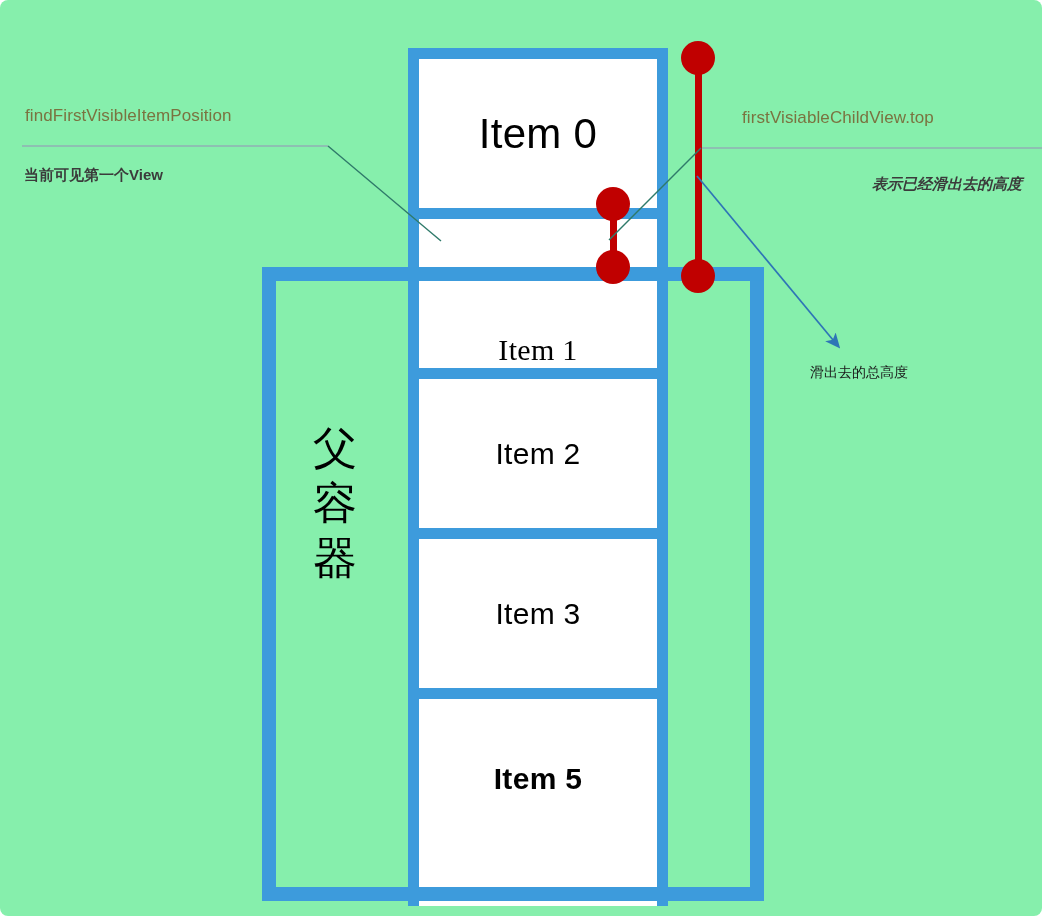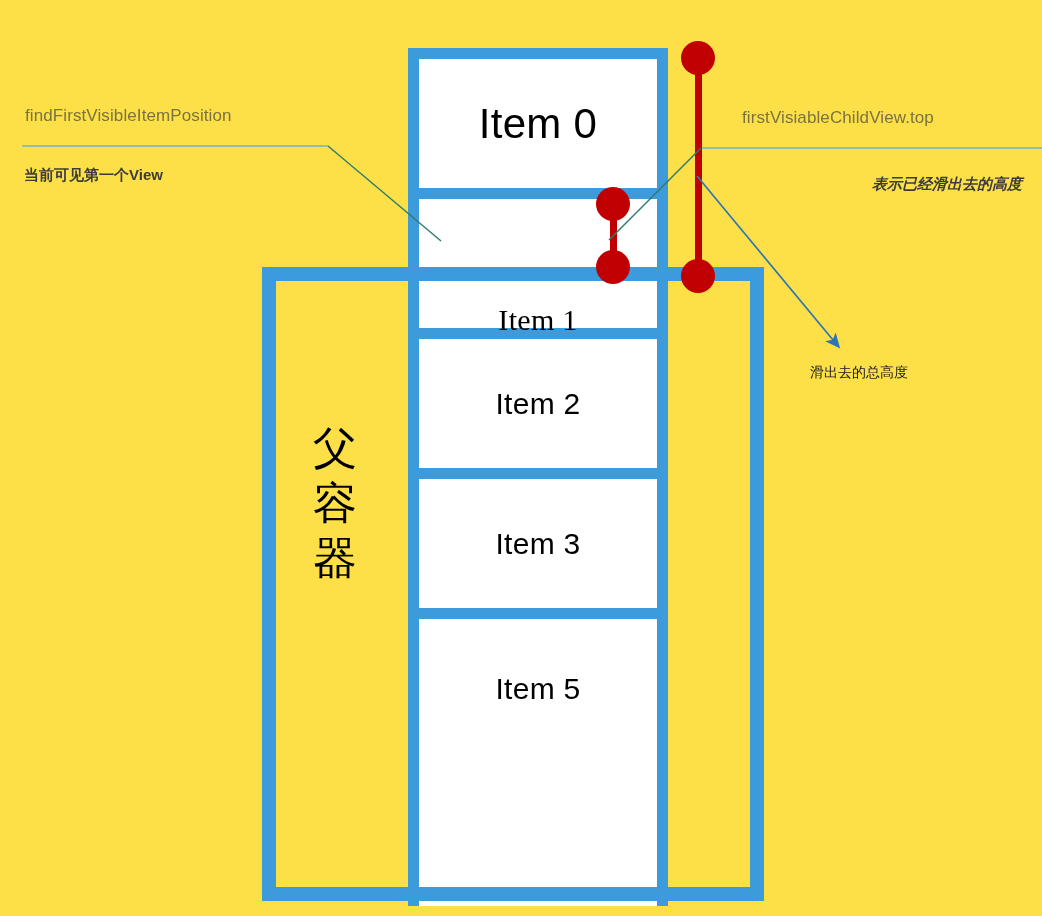--- a/index.html
+++ b/index.html
@@ -7,22 +7,23 @@
     padding: 0;
     background: #ffffff;
   }
   body {
     font-family: "Liberation Sans", "DejaVu Sans", sans-serif;
   }
   #stage {
     position: relative;
     width: 1042px;
     height: 916px;
-    background: #fde047;
+    background: #86efac;
     overflow: hidden;
+    border-radius: 8px;
   }
 
   
   .ann-title {
     position: absolute;
     font-size: 17px;
     color: #7a7340;
     letter-spacing: 0.1px;
     white-space: nowrap;
   }
@@ -58,28 +59,28 @@
     height: 858px;
     box-sizing: border-box;
     border: 11px solid #3d9bdc;
     border-bottom: none;
     background: #ffffff;
     z-index: 2;
   }
   .item-row {
     position: relative;
     box-sizing: border-box;
-    height: 140px;
+    height: 160px;
     display: flex;
     align-items: center;
     justify-content: center;
     border-bottom: 11px solid #3d9bdc;
     background: #ffffff;
   }
-  .item-row:last-child { border-bottom: none; }
+  .item-row:last-child { border-bottom: none; font-weight: bold; }
   .item-label {
     font-size: 30px;
     color: #000000;
     letter-spacing: 0.3px;
   }
   .item-label.big { font-size: 42px; }
 
   
   #parent-container {
     position: absolute;

